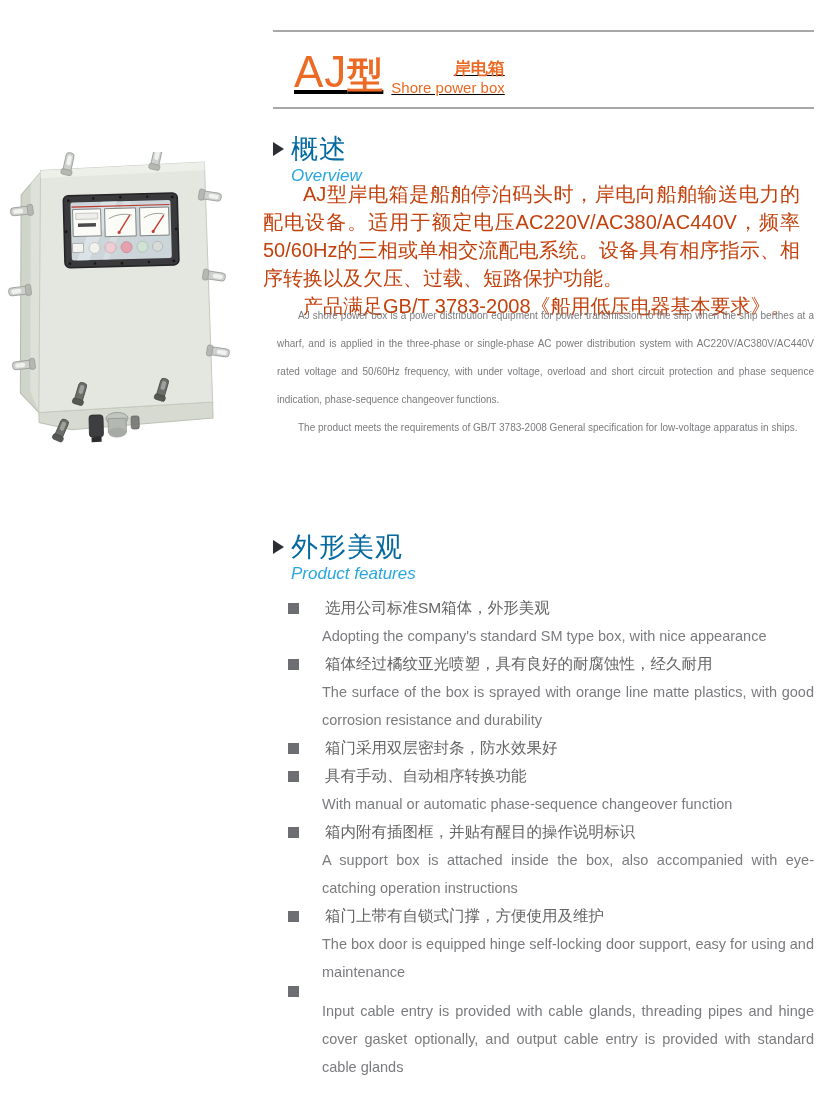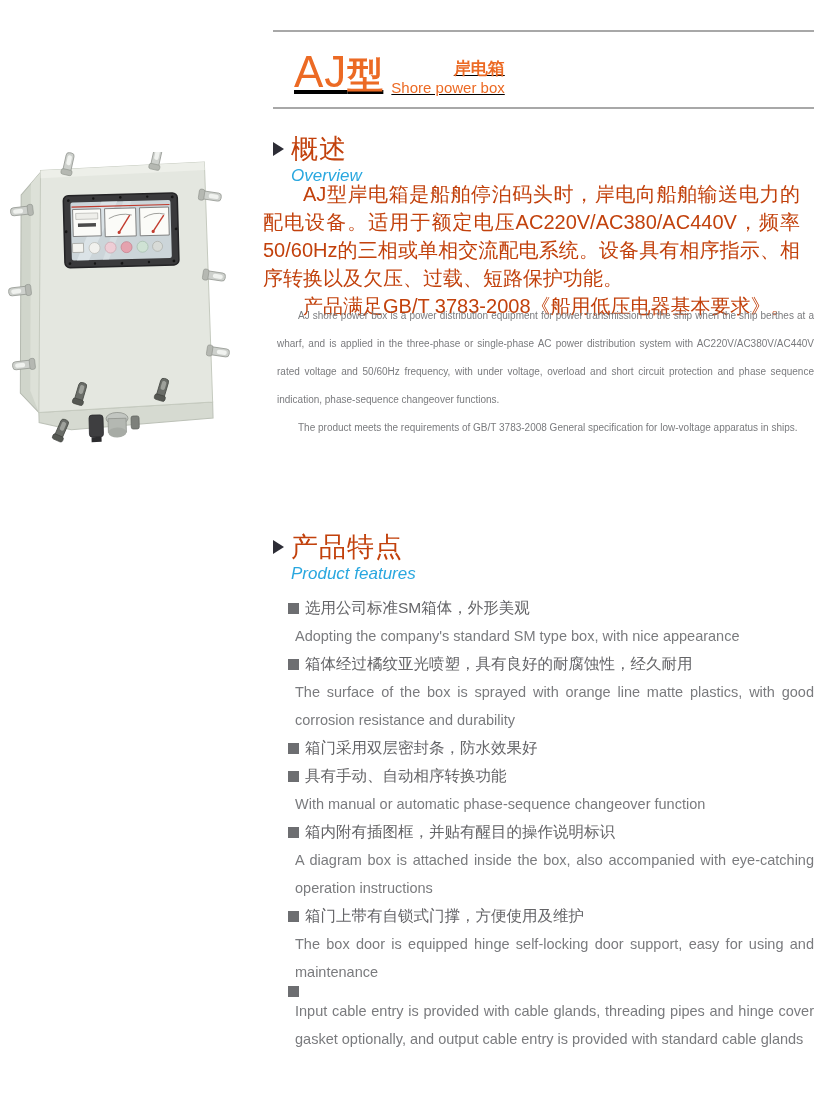--- a/index.html
+++ b/index.html
@@ -31,52 +31,52 @@
 
   
   .sec-head { position: absolute; left: 273px; display: flex; align-items: flex-start; }
   .tri {
     width: 0; height: 0; margin-top: 8px;
     border-left: 11px solid #2d2d36;
     border-top: 7px solid transparent;
     border-bottom: 7px solid transparent;
   }
   .sec-txt { margin-left: 7px; }
-  .sec-cn { color: #c2410c; font-size: 27px; font-weight: 500; line-height: 30px; letter-spacing: 1px; }
+  .sec-cn { color: #0369a1; font-size: 27px; font-weight: 500; line-height: 30px; letter-spacing: 1px; }
   .sec-en { color: #29a7df; font-size: 17px; line-height: 20px; margin-top: 2px; font-style: italic; }
 
   
   .para-cn {
     position: absolute; left: 263px; width: 537px;
     color: #c2410c; font-size: 20px; line-height: 28px;
     text-align: justify;
   }
   .para-cn p { text-indent: 2em; }
   .para-en {
     position: absolute; left: 277px; width: 537px;
     color: #7a7b7e; font-size: 10px; line-height: 28px;
     text-align: justify;
   }
   .para-en p { text-indent: 2.1em; }
 
   
   .features { position: absolute; left: 288px; top: 594px; width: 526px; }
   .feat-cn {
     color: #646467; font-size: 15.5px; line-height: 28px;
-    display: flex; align-items: baseline;
+    display: flex; align-items: baseline; gap: 20px;
   }
   .sq {
     flex: 0 0 auto;
     width: 11px; height: 11px; background: #6d6e71;
     margin-right: 6px; position: relative; top: 0px;
     align-self: center;
   }
   .feat-en {
     color: #7a7b7e; font-size: 14.5px; line-height: 28px;
-    margin-left: 7px; text-align: justify;
+    margin-left: 34px; text-align: justify;
   }
 </style>
 </head>
 <body>
 
 <div class="photo-wrap">
   <svg width="250" height="310" viewBox="0 0 250 310">
     <defs>
       <g id="latch">
         <rect x="-4" y="-11" width="8" height="21" rx="3" fill="#cdd0cc" stroke="#969a94" stroke-width="0.8"></rect>
@@ -192,21 +192,21 @@
 </div>
 
 <div class="para-en" style="top:302px;">
   <p>AJ shore power box is a power distribution equipment for power transmission to the ship when the ship berthes at a wharf, and is applied in the three-phase or single-phase AC power distribution system with AC220V/AC380V/AC440V rated voltage and 50/60Hz frequency, with under voltage, overload and short circuit protection and phase sequence indication, phase-sequence changeover functions.</p>
   <p>The product meets the requirements of GB/T 3783-2008 General specification for low-voltage apparatus in ships.</p>
 </div>
 
 <div class="sec-head" style="top:532px;">
   <div class="tri"></div>
   <div class="sec-txt">
-    <div class="sec-cn">产品特点</div>
+    <div class="sec-cn">外形美观</div>
     <div class="sec-en">Product features</div>
   </div>
 </div>
 
 <div class="features">
   <div class="feat-item">
     <div class="feat-cn">
         <span class="sq"></span>
         <span>选用公司标准SM箱体，外形美观</span>
       </div>
@@ -230,21 +230,21 @@
         <span class="sq"></span>
         <span>具有手动、自动相序转换功能</span>
       </div>
     <div class="feat-en">With manual or automatic phase-sequence changeover function</div>
   </div>
   <div class="feat-item">
     <div class="feat-cn">
         <span class="sq"></span>
         <span>箱内附有插图框，并贴有醒目的操作说明标识</span>
       </div>
-    <div class="feat-en">A diagram box is attached inside the box, also accompanied with eye-catching operation instructions</div>
+    <div class="feat-en">A support box is attached inside the box, also accompanied with eye-catching operation instructions</div>
   </div>
   <div class="feat-item">
     <div class="feat-cn">
         <span class="sq"></span>
         <span>箱门上带有自锁式门撑，方便使用及维护</span>
       </div>
     <div class="feat-en">The box door is equipped hinge self-locking door support, easy for using and maintenance</div>
   </div>
   <div class="feat-item">
     <div class="feat-cn">

